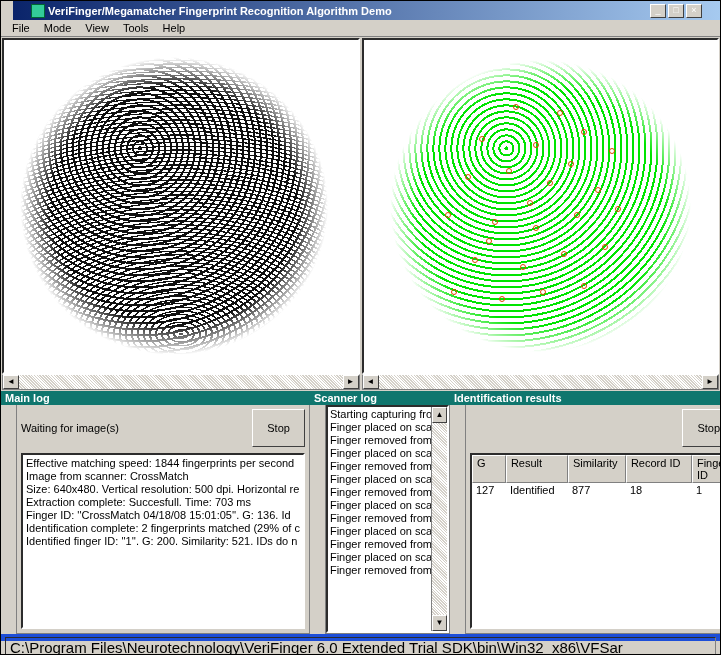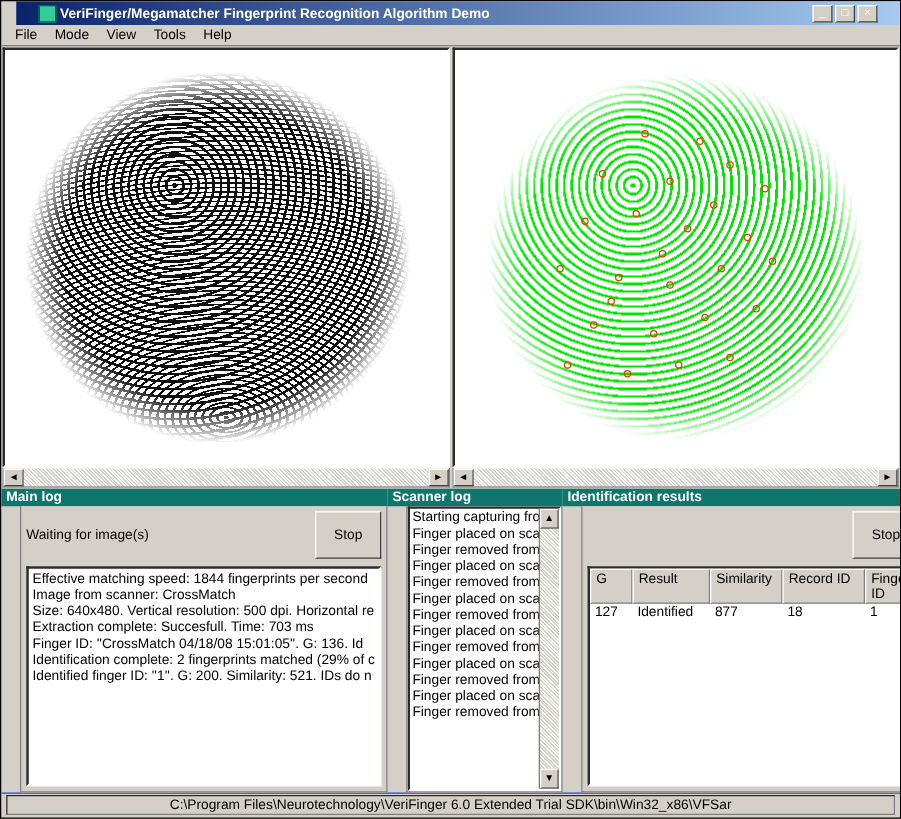--- a/index.html
+++ b/index.html
@@ -133,25 +133,24 @@
 .grid-header { display:flex; background:#d4d0c8; }
 .grid-header div {
   border:1px solid #fff; border-right-color:#808080; border-bottom-color:#808080;
   padding:1px 4px;
 }
 .grid-row { display:flex; }
 .grid-row div { padding:1px 4px; }
 .gh0{width:34px}.gh1{width:62px}.gh2{width:58px}.gh3{width:66px}.gh4{flex:1}
 .statusbar {
   height:19px;
-  border-top:1px solid #1d4ed8;
+  border-top:7px solid #1d4ed8;
   display:flex; align-items:center;
   padding:0 4px;
-  font-size:11px;
-  text-align:center;
+  font-size:15px;
 }
 .statusbar .cell {
   border:1px inset #808080; padding:1px 4px; flex:1; white-space:nowrap; overflow:hidden;
 }
 
 .fp1 {
   position:absolute; inset:6px;
   background:
     repeating-radial-gradient(circle at 38% 32%, #222 0 2px, transparent 2px 6px),
     repeating-radial-gradient(ellipse 180% 120% at 50% 90%, #222 0 2px, transparent 2px 6px);

